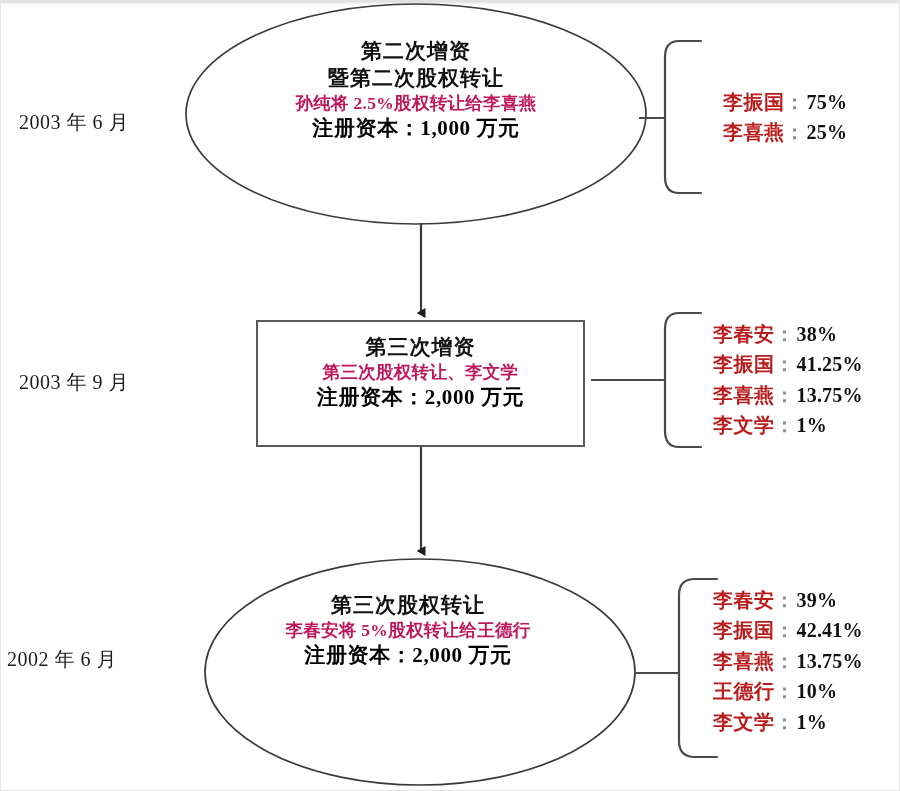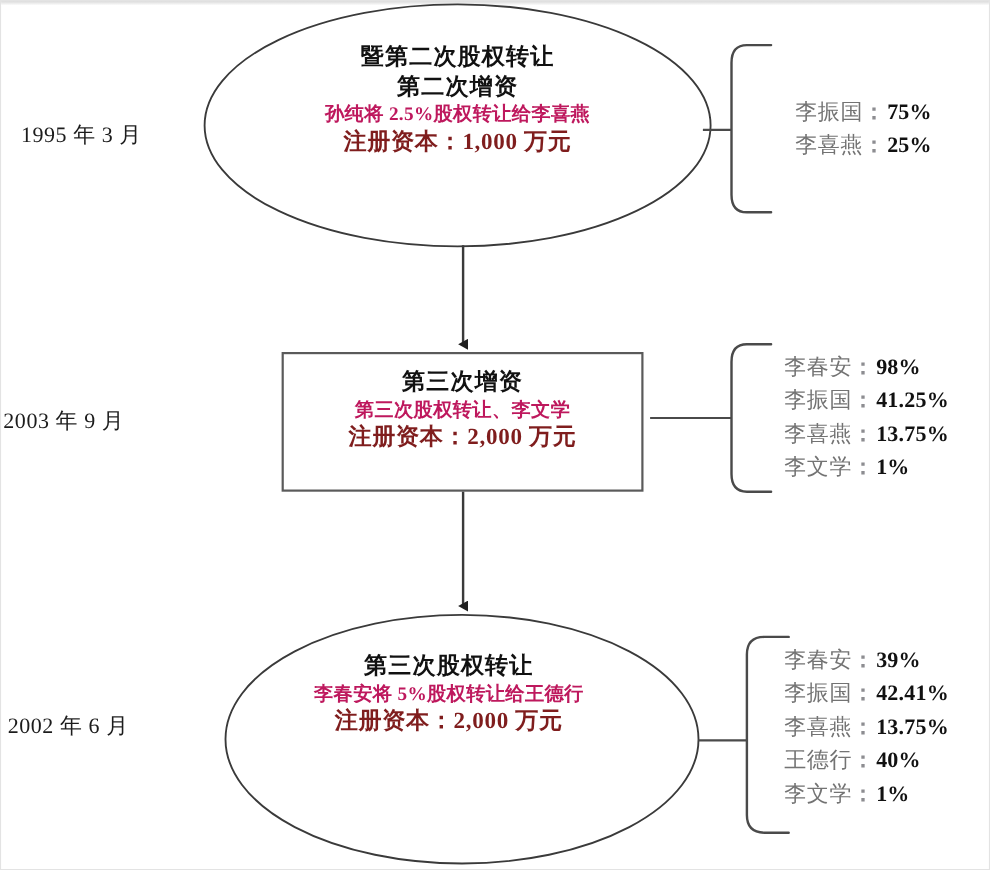--- a/index.html
+++ b/index.html
@@ -64,40 +64,40 @@
     font-size: 17.5px;
     font-weight: bold;
     color: #be185d;
     letter-spacing: 0.3px;
     white-space: nowrap;
   }
   .node-capital {
     font-size: 21px;
     font-weight: bold;
     letter-spacing: 0.6px;
-    color: #7f1d1d;
+    color: #000000;
     white-space: nowrap;
     margin-top: 1px;
   }
 
   
   .holder-list {
     position: absolute;
     color: #111111;
   }
   .holder-row {
     display: flex;
     align-items: baseline;
     font-size: 20px;
     line-height: 1.52;
     white-space: nowrap;
   }
   .holder-name {
-    color: #737373;
-    font-weight: normal;
+    color: #b91c1c;
+    font-weight: bold;
     letter-spacing: 0.5px;
   }
   .holder-colon {
     color: #8d8d91;
     font-weight: bold;
     padding-right: 2px;
   }
   .holder-pct {
     color: #111111;
     font-weight: bold;
@@ -130,27 +130,27 @@
     <line x1="638" y1="117" x2="664" y2="117" stroke="#4a4a4a" stroke-width="2"></line>
     <path d="M 700,40 L 678,40 Q 664,40 664,56 L 664,176 Q 664,192 678,192 L 700,192" fill="none" stroke="#4a4a4a" stroke-width="2.2" stroke-linecap="round"></path>
 
     <line x1="590" y1="379" x2="664" y2="379" stroke="#4a4a4a" stroke-width="2"></line>
     <path d="M 700,312 L 678,312 Q 664,312 664,328 L 664,430 Q 664,446 678,446 L 700,446" fill="none" stroke="#4a4a4a" stroke-width="2.2" stroke-linecap="round"></path>
 
     <line x1="634" y1="672" x2="678" y2="672" stroke="#4a4a4a" stroke-width="2"></line>
     <path d="M 716,578 L 694,578 Q 678,578 678,594 L 678,740 Q 678,756 694,756 L 716,756" fill="none" stroke="#4a4a4a" stroke-width="2.2" stroke-linecap="round"></path>
   </svg>
 
-  <div class="date-label" style="left:18px; top:108px;">1995 年 3 月</div>
-  <div class="date-label" style="left:2px; top:368px;">2003 年 9 月</div>
+  <div class="date-label" style="left:18px; top:108px;">2003 年 6 月</div>
+  <div class="date-label" style="left:18px; top:368px;">2003 年 9 月</div>
   <div class="date-label" style="left:6px; top:645px;">2002 年 6 月</div>
 
   <div class="node-text" style="left:185px; top:37px; width:460px;">
+    <div class="node-title">第二次增资</div>
     <div class="node-title">暨第二次股权转让</div>
-    <div class="node-title">第二次增资</div>
     <div class="node-sub">孙纯将 2.5%股权转让给李喜燕</div>
     <div class="node-capital">注册资本：1,000 万元</div>
   </div>
 
   <div class="node-text" style="left:256px; top:333px; width:327px;font-family:Liberation Serif, serif;">
     <div class="node-title">第三次增资</div>
     <div class="node-sub">第三次股权转让、李文学</div>
     <div class="node-capital">注册资本：2,000 万元</div>
   </div>
 
@@ -170,21 +170,21 @@
       <span class="holder-name">李喜燕</span>
       <span class="holder-colon">：</span>
       <span class="holder-pct">25%</span>
     </div>
   </div>
 
   <div class="holder-list" style="left:712px; top:318px;">
     <div class="holder-row">
       <span class="holder-name">李春安</span>
       <span class="holder-colon">：</span>
-      <span class="holder-pct">98%</span>
+      <span class="holder-pct">38%</span>
     </div>
     <div class="holder-row">
       <span class="holder-name">李振国</span>
       <span class="holder-colon">：</span>
       <span class="holder-pct">41.25%</span>
     </div>
     <div class="holder-row">
       <span class="holder-name">李喜燕</span>
       <span class="holder-colon">：</span>
       <span class="holder-pct">13.75%</span>
@@ -208,21 +208,21 @@
       <span class="holder-pct">42.41%</span>
     </div>
     <div class="holder-row">
       <span class="holder-name">李喜燕</span>
       <span class="holder-colon">：</span>
       <span class="holder-pct">13.75%</span>
     </div>
     <div class="holder-row">
       <span class="holder-name">王德行</span>
       <span class="holder-colon">：</span>
-      <span class="holder-pct">40%</span>
+      <span class="holder-pct">10%</span>
     </div>
     <div class="holder-row">
       <span class="holder-name">李文学</span>
       <span class="holder-colon">：</span>
       <span class="holder-pct">1%</span>
     </div>
   </div>
 
 </div>
 

